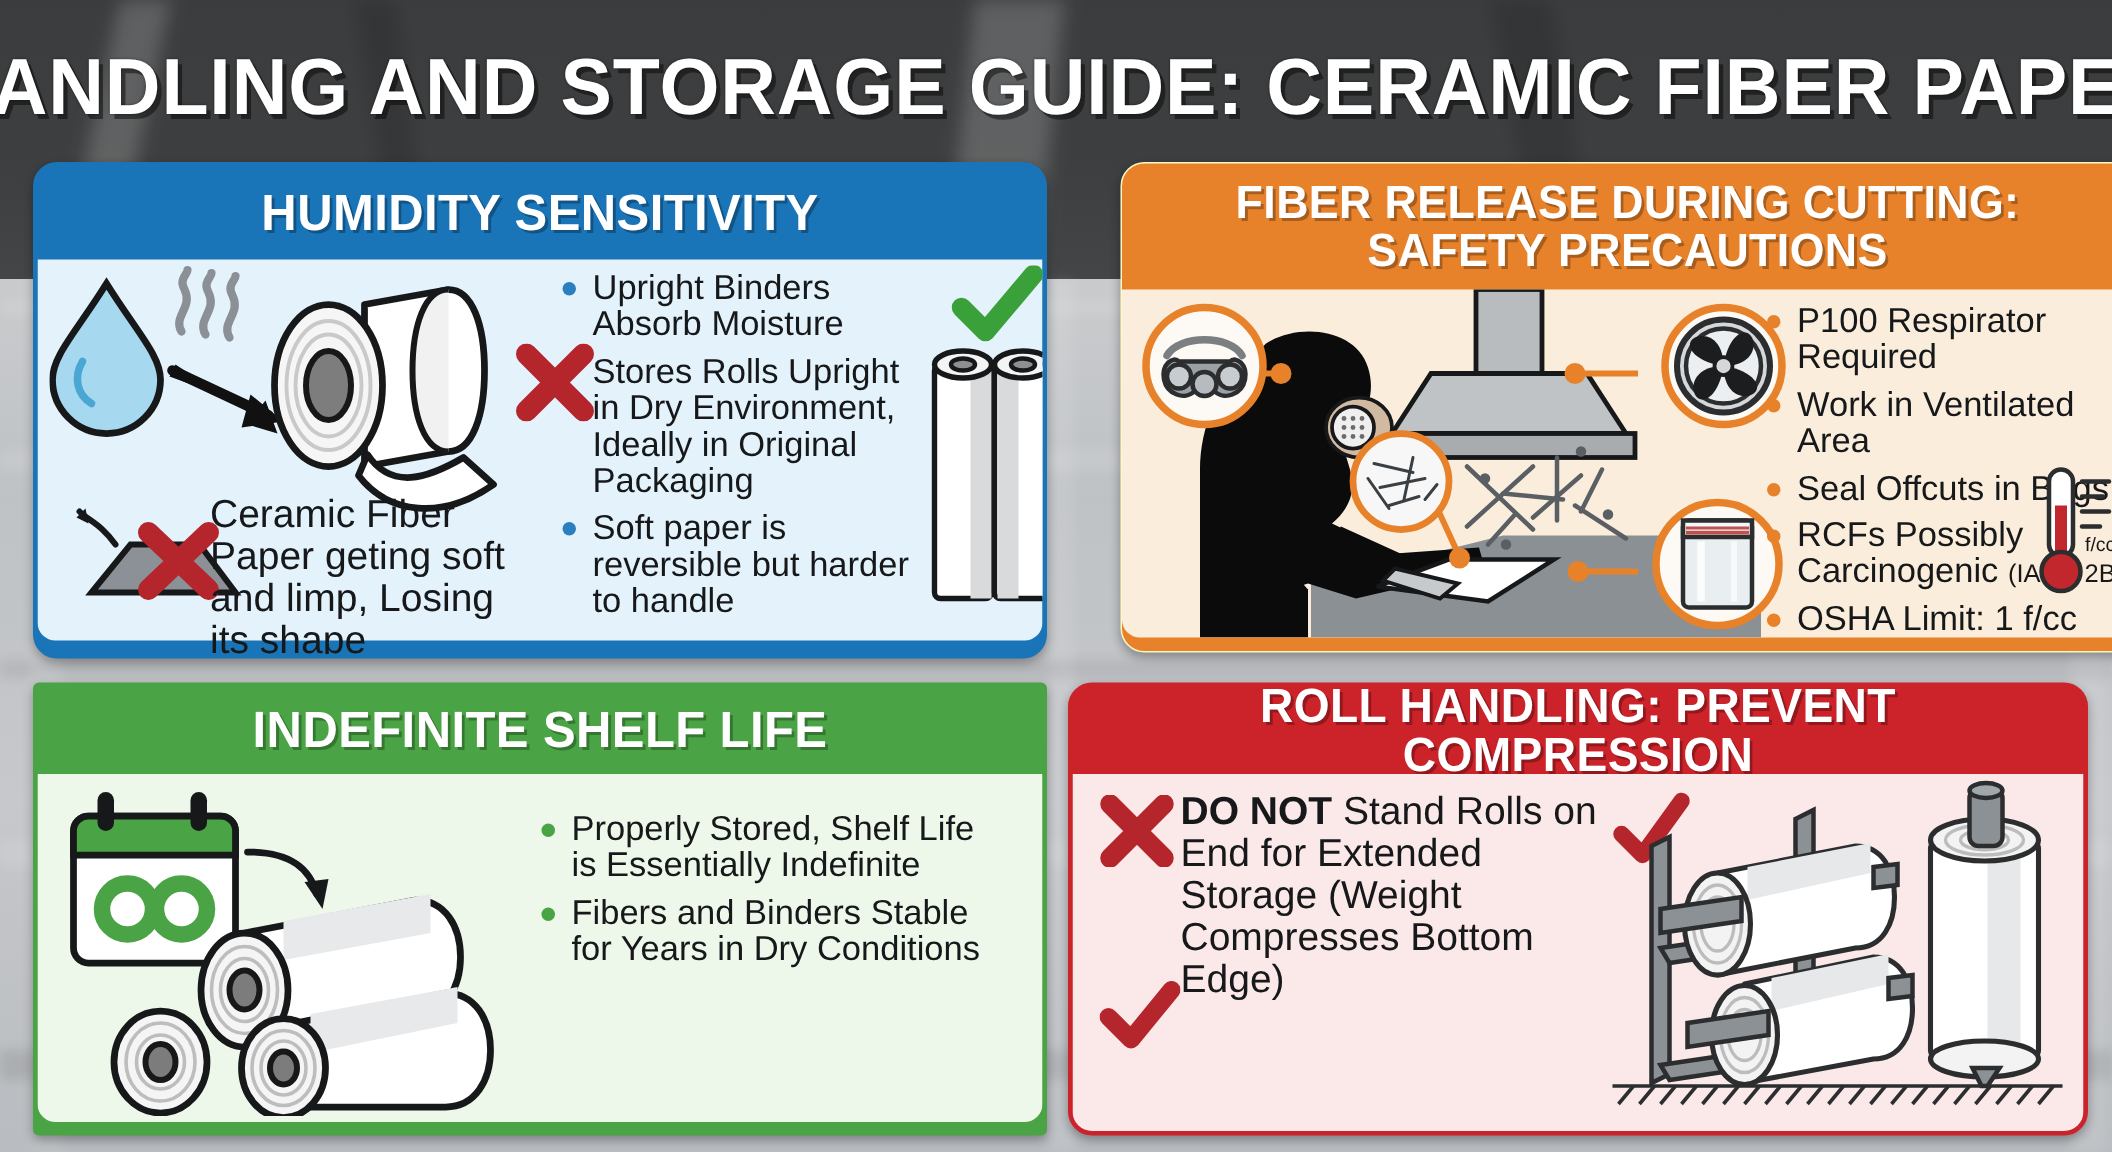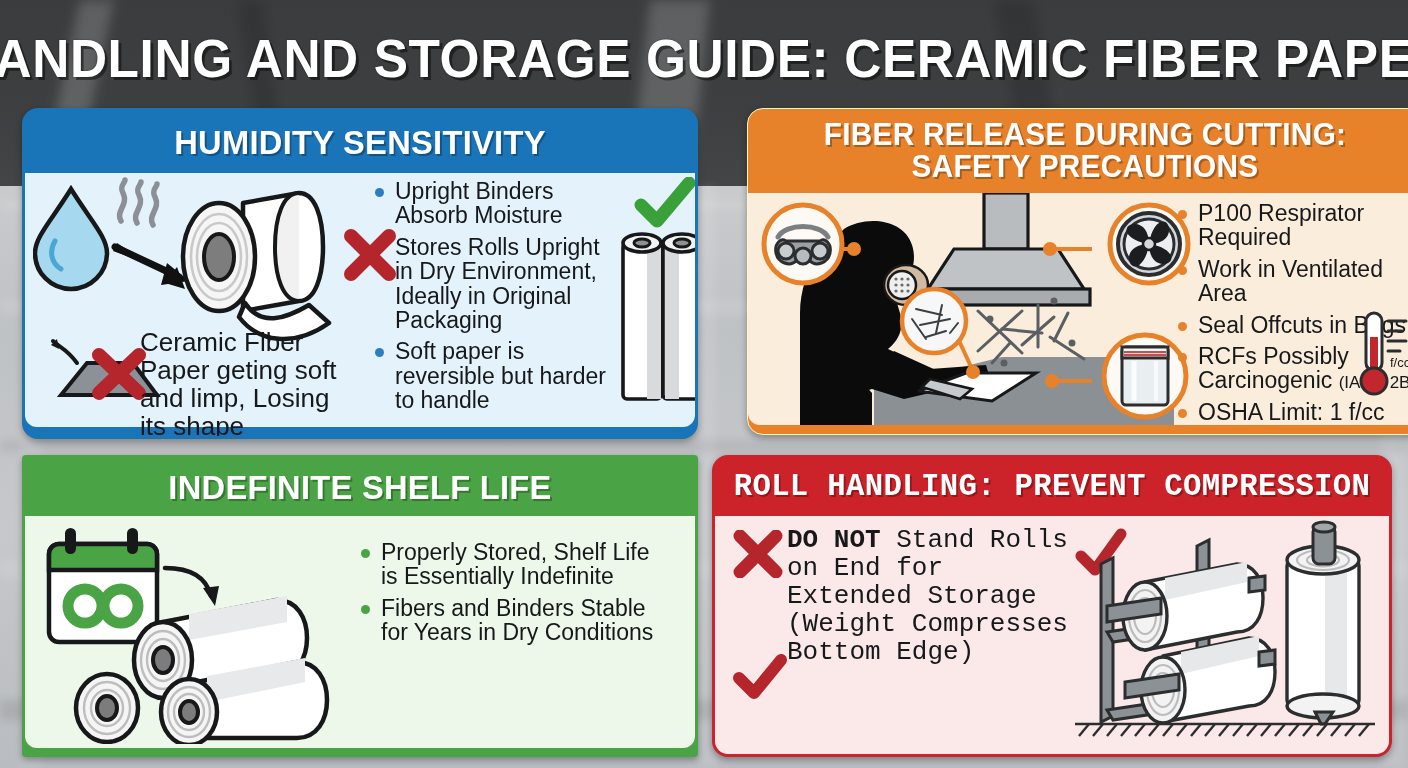--- a/index.html
+++ b/index.html
@@ -48,21 +48,21 @@
          border:1px solid #fef9c3;border-radius:16px;margin-left:35px;}
   #p-fib .phead{height:84px;font-size:31px;flex-direction:column;}
   #p-fib .pbody{height:232px;background:#fbeddc;border-radius:0 0 12px 12px;}
   
   #p-shl{left:22px;top:455px;width:670px;height:296px;background:#4aa445;
          border:3px solid #4aa445;border-radius:4px;}
   #p-shl .phead{height:58px;font-size:34px;}
   #p-shl .pbody{height:232px;background:#edf7ea;border-radius:0 0 12px 12px;}
   
   #p-rol{left:712px;top:455px;width:674px;height:296px;background:#cc2229;
-         border:3px solid #cc2229;border-radius:16px;font-family:Liberation Mono, monospace;}
+         border:3px solid #cc2229;border-radius:16px;}
   #p-rol .phead{height:58px;font-size:32px;}
   #p-rol .pbody{height:277px;background:#fbe9e9;border-radius:0 0 12px 12px;}
 
   
   .bul{margin:0;padding:0;list-style:none;}
   .bul li{position:relative;padding-left:22px;margin-bottom:7px;
     font-size:23px;line-height:1.06;color:#16181a;font-weight:400;}
   .bul li::before{content:"";position:absolute;left:2px;top:9px;
     width:9px;height:9px;border-radius:50%;}
   #hum-list li::before{background:#2a7fc0;}

